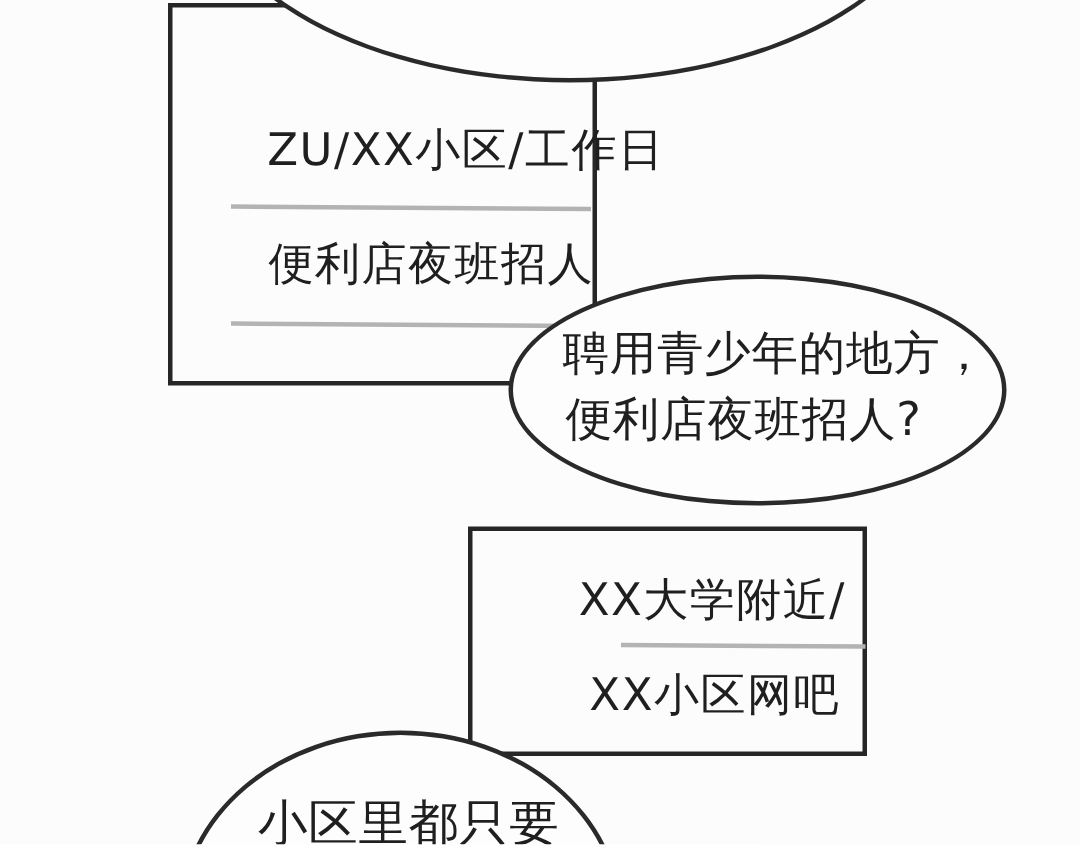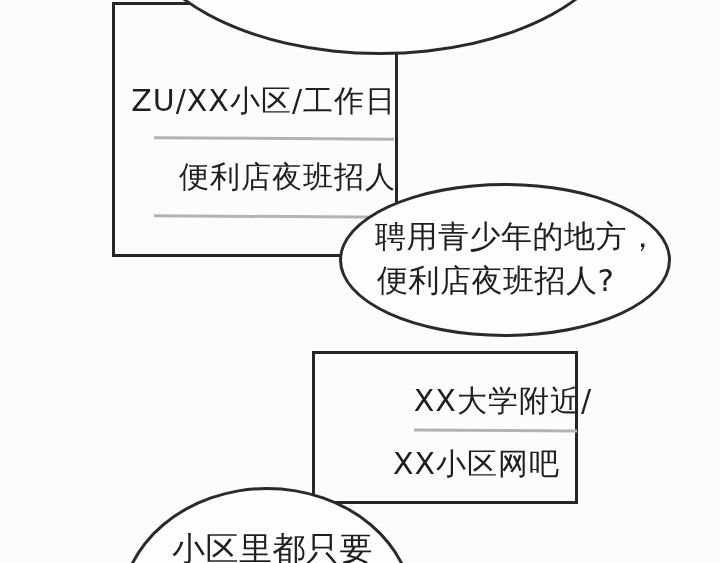--- a/index.html
+++ b/index.html
@@ -58,33 +58,33 @@
 </style>
 </head>
 <body>
 
 <div class="canvas">
 
   <div class="sign-box z1" style="left:112px; top:2px; width:286px; height:255px;"></div>
 
   <div class="bubble z2" style="left:135px; top:-215px; width:490px; height:270px;"></div>
 
-  <div class="sign-text z3" style="left:112px; top:84px; width:284px;">ZU/XX小区/工作日</div>
+  <div class="sign-text z3" style="left:112px; top:84px; width:284px;padding-left:47px;">ZU/XX小区/工作日</div>
   <div class="divider z1" style="left:154px; top:137px; width:240px; transform:rotate(0.4deg);"></div>
   <div class="sign-text z3" style="left:112px; top:160px; width:284px;">便利店夜班招人</div>
   <div class="divider z1" style="left:154px; top:215px; width:238px; transform:rotate(0.4deg);"></div>
 
   <div class="bubble z4" style="left:339px; top:183px; width:332px; height:154px;">
     <div class="bubble-text" style="left:33px; top:28px;text-align:center;">聘用青少年的地方，</div>
     <div class="bubble-text" style="left:35px; top:72px;">便利店夜班招人?</div>
   </div>
 
   <div class="sign-box z1" style="left:312px; top:351px; width:266px; height:153px;"></div>
 
-  <div class="sign-text z3" style="left:328px; top:384px; width:264px;text-align:right;">XX大学附近/</div>
+  <div class="sign-text z3" style="left:300px; top:384px; width:264px;text-align:right;">XX大学附近/</div>
   <div class="divider z1" style="left:414px; top:429px; width:163px; transform:rotate(0.4deg);"></div>
   <div class="sign-text z3" style="left:296px; top:447px; width:264px;">XX小区网吧</div>
 
   <div class="bubble z4" style="left:119px; top:487px; width:296px; height:250px;">
     <div class="bubble-text" style="left:50px; top:36px; font-size:33px;">小区里都只要</div>
   </div>
 
 </div>
 
 </body></html>

